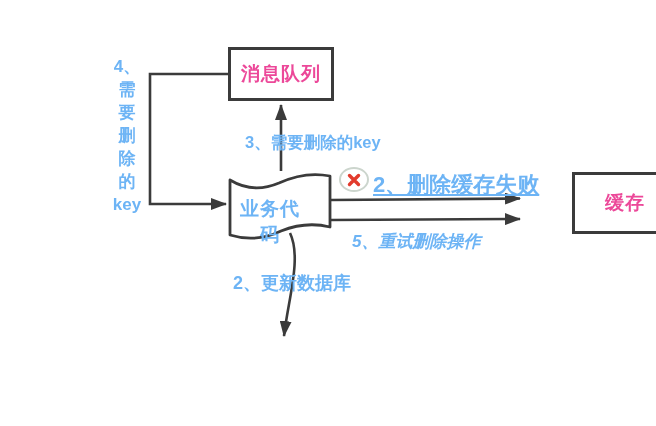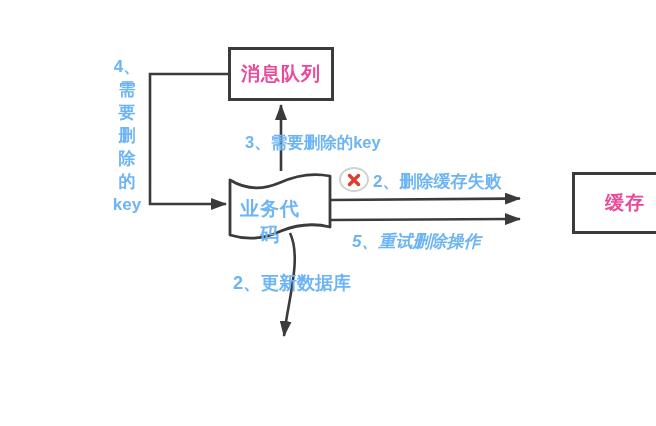--- a/index.html
+++ b/index.html
@@ -41,21 +41,21 @@
     font-weight: bold;
     letter-spacing: 1px;
   }
   .edge-label {
     position: absolute;
     color: #6db4f5;
     font-weight: bold;
     white-space: nowrap;
   }
   .label-step3 { left:210px; top:132px; font-size:16.5px;margin-left:35px; }
-  .label-step2 { left:373px; top:170px; font-size:17px; }
+  .label-step2 { left:373px; top:170px; font-size:22px;text-decoration:underline; }
   .label-step5 { left:352px; top:230px; font-size:17px;font-style:italic; }
   .label-step1 { left:233px; top:271px; font-size:18px; }
   .label-step4 {
     left:108px; top:55px; width:38px;
     font-size:17px; line-height:23px;
     text-align:center;
     white-space: pre-line;
   }
   .error-badge {
     position: absolute;

